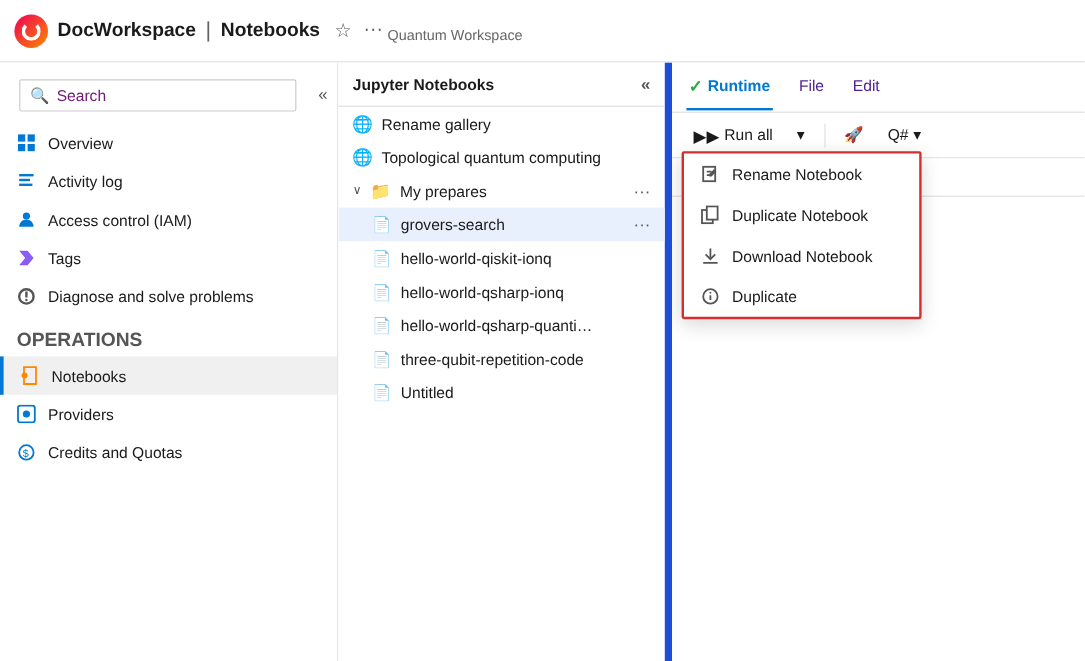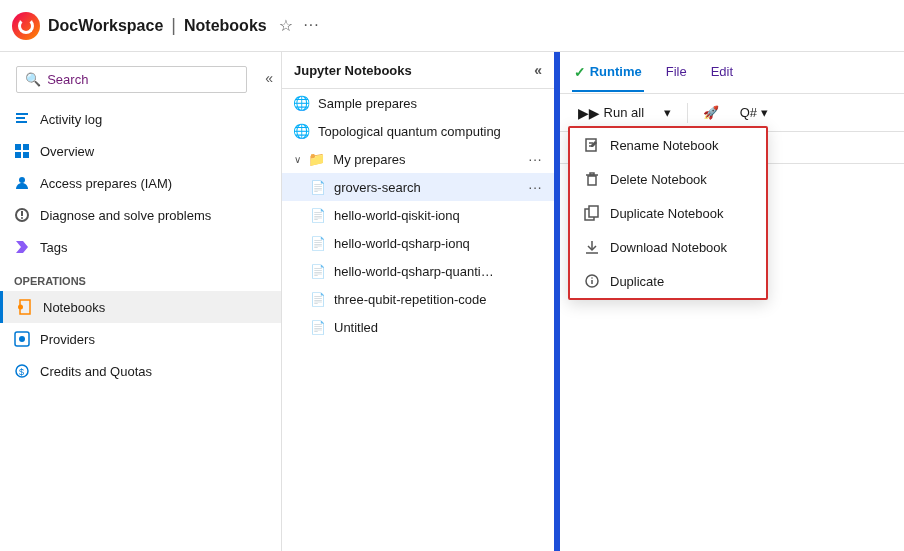--- a/index.html
+++ b/index.html
@@ -42,21 +42,21 @@
     .search-text { font-size: 13px; color: #701a75; }
     .sidebar-collapse { color: #555; font-size: 14px; margin-left: auto; cursor: pointer; padding: 2px; }
 
     .sidebar-item {
       display: flex; align-items: center; padding: 8px 14px; gap: 10px;
       font-size: 13px; color: #1a1a1a; cursor: pointer;
     }
     .sidebar-item.active { background: #f0f0f0; border-left: 3px solid #0078d4; }
     .sidebar-item .icon { width: 16px; height: 16px; flex-shrink: 0; display: flex; align-items: center; justify-content: center; }
 
-    .sidebar-section { padding: 12px 14px 4px 14px; font-size: 11px; font-weight: 600; color: #555; text-transform: uppercase; }
+    .sidebar-section { padding: 12px 14px 4px 14px; font-size: 16px; font-weight: 600; color: #555; text-transform: uppercase; }
 
     
     .middle-panel {
       width: 278px; border-right: 6px solid #1d4ed8; display: flex; flex-direction: column;
       flex-shrink: 0; background: #fff; overflow: hidden;
     }
     .middle-header {
       display: flex; align-items: center; padding: 10px 12px; font-size: 13px;
       font-weight: 600; color: #1a1a1a; border-bottom: 1px solid #e0e0e0;
     }
@@ -141,81 +141,82 @@
   <div class="header-left">
     <div class="header-top-row">
       <span class="header-title">DocWorkspace</span>
       <span class="header-sep">|</span>
       <span class="header-subtitle">Notebooks</span>
       <span class="header-icons">
         <span style="cursor:pointer;">☆</span>
         <span style="cursor:pointer;">···</span>
       </span>
     </div>
+    <span class="header-workspace">Quantum Workspace</span>
   </div>
 </div>
 
 <div class="main">
 
   <div class="sidebar">
     <div style="display:flex; align-items:center; padding: 4px 6px;">
       <div class="search-box" style="flex:1;">
         <span class="search-icon">🔍</span>
         <span class="search-text">Search</span>
       </div>
       <span class="sidebar-collapse" style="padding-left:8px;">«</span>
     </div>
 
     <div class="sidebar-item">
       <span class="icon">
         <svg width="16" height="16" viewBox="0 0 16 16">
-            <rect x="2" y="2" width="12" height="2" fill="#0078d4"></rect>
-            <rect x="2" y="6" width="9" height="2" fill="#0078d4"></rect>
-            <rect x="2" y="10" width="11" height="2" fill="#0078d4"></rect>
-          </svg>
-      </span>
-      <span>Activity log</span>
-    </div>
-    <div class="sidebar-item">
-      <span class="icon">
-        <svg width="16" height="16" viewBox="0 0 16 16">
             <rect x="1" y="1" width="6" height="6" fill="#0078d4"></rect>
             <rect x="9" y="1" width="6" height="6" fill="#0078d4"></rect>
             <rect x="1" y="9" width="6" height="6" fill="#0078d4"></rect>
             <rect x="9" y="9" width="6" height="6" fill="#0078d4"></rect>
           </svg>
       </span>
       <span>Overview</span>
     </div>
     <div class="sidebar-item">
       <span class="icon">
         <svg width="16" height="16" viewBox="0 0 16 16">
+            <rect x="2" y="2" width="12" height="2" fill="#0078d4"></rect>
+            <rect x="2" y="6" width="9" height="2" fill="#0078d4"></rect>
+            <rect x="2" y="10" width="11" height="2" fill="#0078d4"></rect>
+          </svg>
+      </span>
+      <span>Activity log</span>
+    </div>
+    <div class="sidebar-item">
+      <span class="icon">
+        <svg width="16" height="16" viewBox="0 0 16 16">
             <circle cx="8" cy="5" r="3" fill="#0078d4"></circle>
             <path d="M2 14c0-3.3 2.7-6 6-6s6 2.7 6 6" fill="#0078d4"></path>
           </svg>
       </span>
-      <span>Access prepares (IAM)</span>
+      <span>Access control (IAM)</span>
+    </div>
+    <div class="sidebar-item">
+      <span class="icon">
+        <svg width="16" height="16" viewBox="0 0 16 16">
+            <path d="M2 2h7l5 6-5 6H2l5-6z" fill="#8b5cf6"></path>
+          </svg>
+      </span>
+      <span>Tags</span>
     </div>
     <div class="sidebar-item">
       <span class="icon">
         <svg width="16" height="16" viewBox="0 0 16 16">
             <circle cx="8" cy="8" r="6" fill="none" stroke="#555" stroke-width="2"></circle>
             <line x1="8" y1="4" x2="8" y2="9" stroke="#555" stroke-width="2"></line>
             <circle cx="8" cy="11" r="1" fill="#555"></circle>
           </svg>
       </span>
       <span>Diagnose and solve problems</span>
-    </div>
-    <div class="sidebar-item">
-      <span class="icon">
-        <svg width="16" height="16" viewBox="0 0 16 16">
-            <path d="M2 2h7l5 6-5 6H2l5-6z" fill="#8b5cf6"></path>
-          </svg>
-      </span>
-      <span>Tags</span>
     </div>
 
     <div class="sidebar-section">Operations</div>
 
     <div class="sidebar-item active">
       <span class="icon">
         <svg width="16" height="16" viewBox="0 0 16 16">
             <path d="M3 1h10v14H3z" fill="none" stroke="#f80" stroke-width="1.5"></path>
             <circle cx="3.5" cy="8" r="2.5" fill="#f80"></circle>
           </svg>
@@ -243,21 +244,21 @@
   </div>
 
   <div class="middle-panel">
     <div class="middle-header">
       <span>Jupyter Notebooks</span>
       <span class="middle-header-collapse">«</span>
     </div>
 
     <div class="tree-item">
       <span class="tree-icon globe-icon">🌐</span>
-      <span>Sample prepares</span>
+      <span>Rename gallery</span>
     </div>
     <div class="tree-item">
       <span class="tree-icon globe-icon">🌐</span>
       <span>Topological quantum computing</span>
     </div>
     <div class="tree-item">
       <span class="chevron">∨</span>
       <span class="tree-icon folder-icon">📁</span>
       <span>My prepares</span>
       <span class="ellipsis">···</span>
@@ -339,30 +340,20 @@
               <line x1="5" y1="6" x2="9" y2="6" stroke="#555" stroke-width="1.5"></line>
               <line x1="5" y1="9" x2="9" y2="9" stroke="#555" stroke-width="1.5"></line>
               <path d="M11 4l2 2-4 4h-2v-2z" fill="#555"></path>
             </svg>
         </span>
         <span>Rename Notebook</span>
       </div>
       <div class="menu-item">
         <span class="menu-icon">
           <svg width="16" height="16" viewBox="0 0 16 16">
-              <rect x="4" y="5" width="8" height="9" fill="none" stroke="#555" stroke-width="1.5"></rect>
-              <line x1="2" y1="4" x2="14" y2="4" stroke="#555" stroke-width="1.5"></line>
-              <rect x="6" y="2" width="4" height="2" fill="none" stroke="#555" stroke-width="1.5"></rect>
-            </svg>
-        </span>
-        <span>Delete Notebook</span>
-      </div>
-      <div class="menu-item">
-        <span class="menu-icon">
-          <svg width="16" height="16" viewBox="0 0 16 16">
               <rect x="1" y="4" width="9" height="11" fill="none" stroke="#555" stroke-width="1.5"></rect>
               <rect x="5" y="1" width="9" height="11" fill="#fff" stroke="#555" stroke-width="1.5"></rect>
             </svg>
         </span>
         <span>Duplicate Notebook</span>
       </div>
       <div class="menu-item">
         <span class="menu-icon">
           <svg width="16" height="16" viewBox="0 0 16 16">
               <line x1="8" y1="2" x2="8" y2="10" stroke="#555" stroke-width="1.5"></line>

